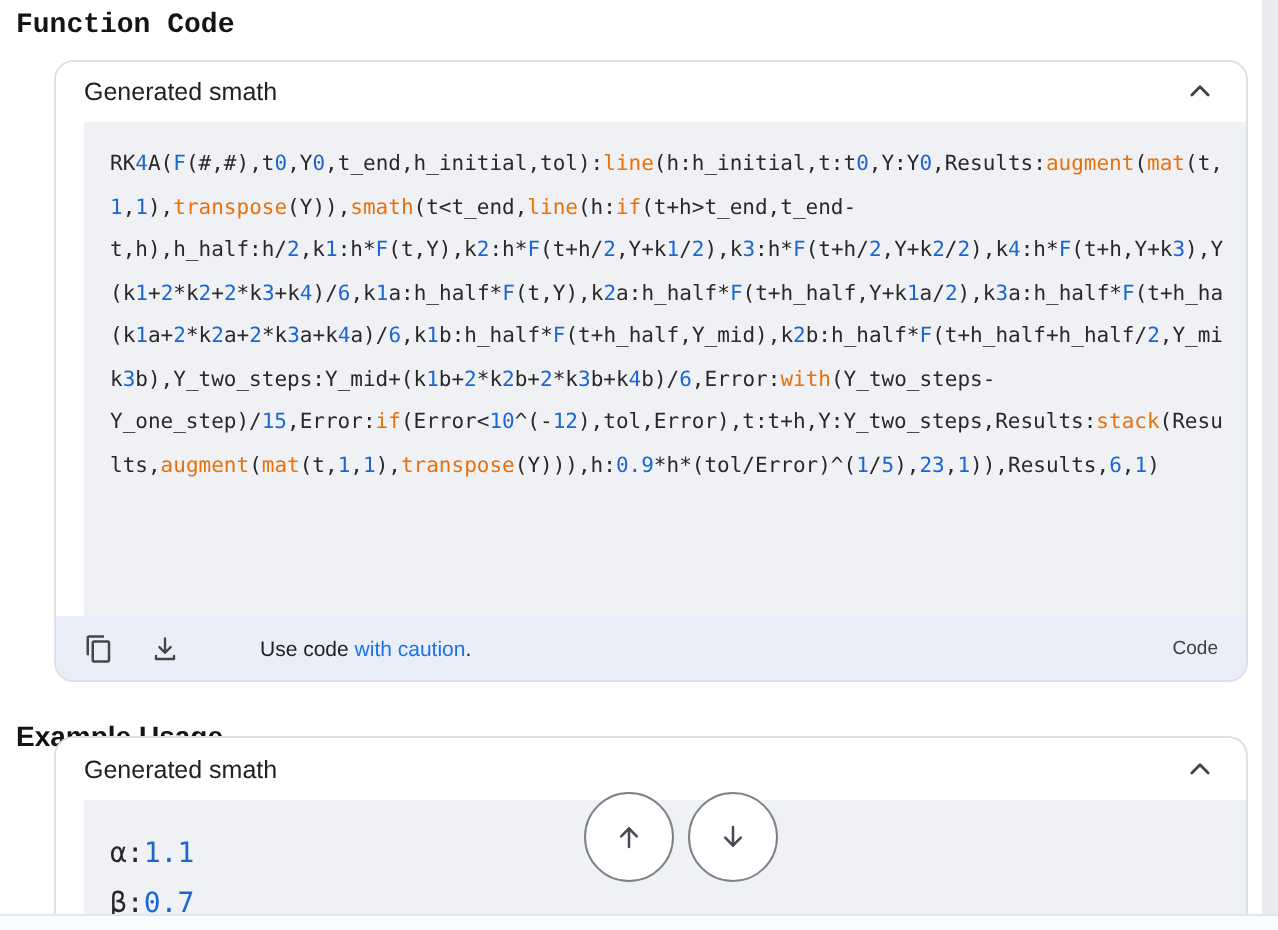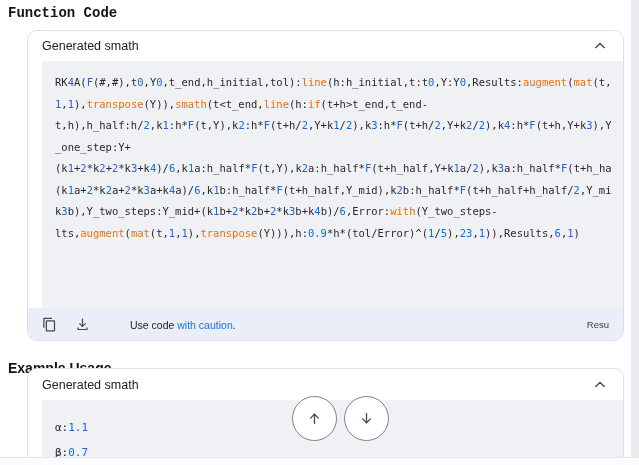--- a/index.html
+++ b/index.html
@@ -19,21 +19,21 @@
   .card1 .card-header{height:30px;}
   .card2 .card-header{height:31px;}
   .card-header-label{font-size:12.5px;color:#202124;}
   .collapse-btn{background:none;border:none;padding:2px;margin:0;cursor:pointer;
                 display:flex;align-items:center;justify-content:center;}
 
   .code-area{background:#f0f1f5;box-sizing:border-box;
              font-family:"DejaVu Sans Mono","Liberation Mono",monospace;color:#28292b;margin-left:14px;}
   .code1{height:247px;padding:11px 13px 0 13px;font-size:10.5px;}
   .code1 .code-line{line-height:21.5px;height:21.5px;white-space:pre;}
-  .code2{height:58px;padding:15px 13px 0 13px;font-size:11px;}
+  .code2{height:58px;padding:15px 13px 0 13px;font-size:14px;}
   .code2 .code-line{line-height:25px;height:25px;white-space:pre;}
 
   .tok-kw{color:var(--kw,#e8710a);}
   .tok-num{color:var(--num,#1967d2);}
   .tok-fn{color:var(--fn,#1967d2);}
 
   .code-footer{height:33px;background:#e9eef8;display:flex;align-items:center;
                padding:0 14px;box-sizing:border-box;justify-content:center;}
   .icon-btn{background:none;border:none;padding:0;margin:0 18px 0 0;cursor:pointer;
             display:flex;align-items:center;}
@@ -67,24 +67,24 @@
               <path d="M5 14.5 12 7.5 19 14.5"></path>
             </svg>
         </span>
       </button>
     </div>
 
     <div class="code-area code1">
         <div class="code-line">RK<span class="tok-num">4</span>A(<span class="tok-fn">F</span>(#,#),t<span class="tok-num">0</span>,Y<span class="tok-num">0</span>,t_end,h_initial,tol):<span class="tok-kw">line</span>(h:h_initial,t:t<span class="tok-num">0</span>,Y:Y<span class="tok-num">0</span>,Results:<span class="tok-kw">augment</span>(<span class="tok-kw">mat</span>(t,</div>
         <div class="code-line"><span class="tok-num">1</span>,<span class="tok-num">1</span>),<span class="tok-kw">transpose</span>(Y)),<span class="tok-kw">smath</span>(t&lt;t_end,<span class="tok-kw">line</span>(h:<span class="tok-kw">if</span>(t+h&gt;t_end,t_end-</div>
         <div class="code-line">t,h),h_half:h/<span class="tok-num">2</span>,k<span class="tok-num">1</span>:h*<span class="tok-fn">F</span>(t,Y),k<span class="tok-num">2</span>:h*<span class="tok-fn">F</span>(t+h/<span class="tok-num">2</span>,Y+k<span class="tok-num">1</span>/<span class="tok-num">2</span>),k<span class="tok-num">3</span>:h*<span class="tok-fn">F</span>(t+h/<span class="tok-num">2</span>,Y+k<span class="tok-num">2</span>/<span class="tok-num">2</span>),k<span class="tok-num">4</span>:h*<span class="tok-fn">F</span>(t+h,Y+k<span class="tok-num">3</span>),Y</div>
-        <div class="code-line">_one_step:Y+</div>
         <div class="code-line">(k<span class="tok-num">1</span>+<span class="tok-num">2</span>*k<span class="tok-num">2</span>+<span class="tok-num">2</span>*k<span class="tok-num">3</span>+k<span class="tok-num">4</span>)/<span class="tok-num">6</span>,k<span class="tok-num">1</span>a:h_half*<span class="tok-fn">F</span>(t,Y),k<span class="tok-num">2</span>a:h_half*<span class="tok-fn">F</span>(t+h_half,Y+k<span class="tok-num">1</span>a/<span class="tok-num">2</span>),k<span class="tok-num">3</span>a:h_half*<span class="tok-fn">F</span>(t+h_ha</div>
         <div class="code-line">(k<span class="tok-num">1</span>a+<span class="tok-num">2</span>*k<span class="tok-num">2</span>a+<span class="tok-num">2</span>*k<span class="tok-num">3</span>a+k<span class="tok-num">4</span>a)/<span class="tok-num">6</span>,k<span class="tok-num">1</span>b:h_half*<span class="tok-fn">F</span>(t+h_half,Y_mid),k<span class="tok-num">2</span>b:h_half*<span class="tok-fn">F</span>(t+h_half+h_half/<span class="tok-num">2</span>,Y_mi</div>
         <div class="code-line">k<span class="tok-num">3</span>b),Y_two_steps:Y_mid+(k<span class="tok-num">1</span>b+<span class="tok-num">2</span>*k<span class="tok-num">2</span>b+<span class="tok-num">2</span>*k<span class="tok-num">3</span>b+k<span class="tok-num">4</span>b)/<span class="tok-num">6</span>,Error:<span class="tok-kw">with</span>(Y_two_steps-</div>
+        <div class="code-line">Y_one_step)/<span class="tok-num">15</span>,Error:<span class="tok-kw">if</span>(Error&lt;<span class="tok-num">10</span>^(-<span class="tok-num">12</span>),tol,Error),t:t+h,Y:Y_two_steps,Results:<span class="tok-kw">stack</span>(Resu</div>
         <div class="code-line">lts,<span class="tok-kw">augment</span>(<span class="tok-kw">mat</span>(t,<span class="tok-num">1</span>,<span class="tok-num">1</span>),<span class="tok-kw">transpose</span>(Y))),h:<span class="tok-num">0.9</span>*h*(tol/Error)^(<span class="tok-num">1</span>/<span class="tok-num">5</span>),<span class="tok-num">23</span>,<span class="tok-num">1</span>)),Results,<span class="tok-num">6</span>,<span class="tok-num">1</span>)</div>
       </div>
 
     <div class="code-footer">
       <button class="icon-btn">
         <span style="display:flex;">
           <svg width="15" height="15" viewBox="0 0 24 24">
               <path fill="#444746" d="M16 1H4c-1.1 0-2 .9-2 2v14h2V3h12V1zm3 4H8c-1.1 0-2 .9-2 2v14c0 1.1.9 2 2 2h11c1.1 0 2-.9 2-2V7c0-1.1-.9-2-2-2zm0 16H8V7h11v14z"></path>
             </svg>
         </span>
@@ -95,21 +95,21 @@
               <path d="M12 3.5v11"></path>
               <path d="M7.5 10.5 12 15l4.5-4.5"></path>
               <path d="M4.8 17.5V20h14.4v-2.5"></path>
             </svg>
         </span>
       </button>
       <span class="caution">
         <span>Use code</span>
         <a class="caution-link">with caution</a><span>.</span>
       </span>
-      <span class="lang">Resu</span>
+      <span class="lang">Code</span>
     </div>
   </div>
 
   <div class="section-title t2">Example Usage</div>
 
   <div class="card card2">
     <div class="card-header">
       <span class="card-header-label">Generated smath</span>
       <button class="collapse-btn">
         <span style="display:flex;">

